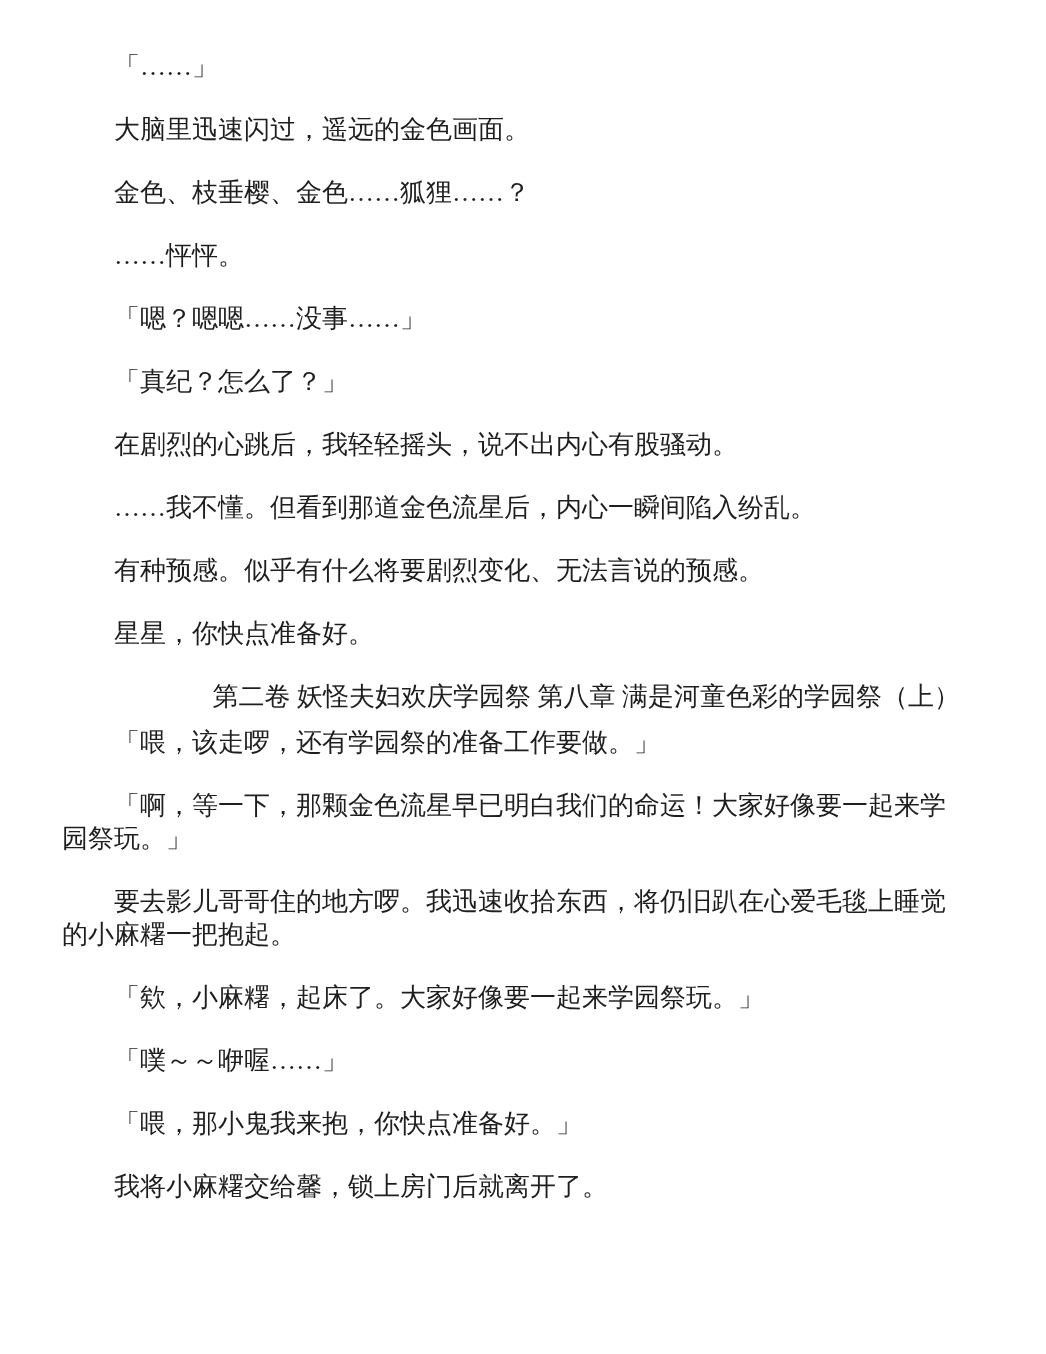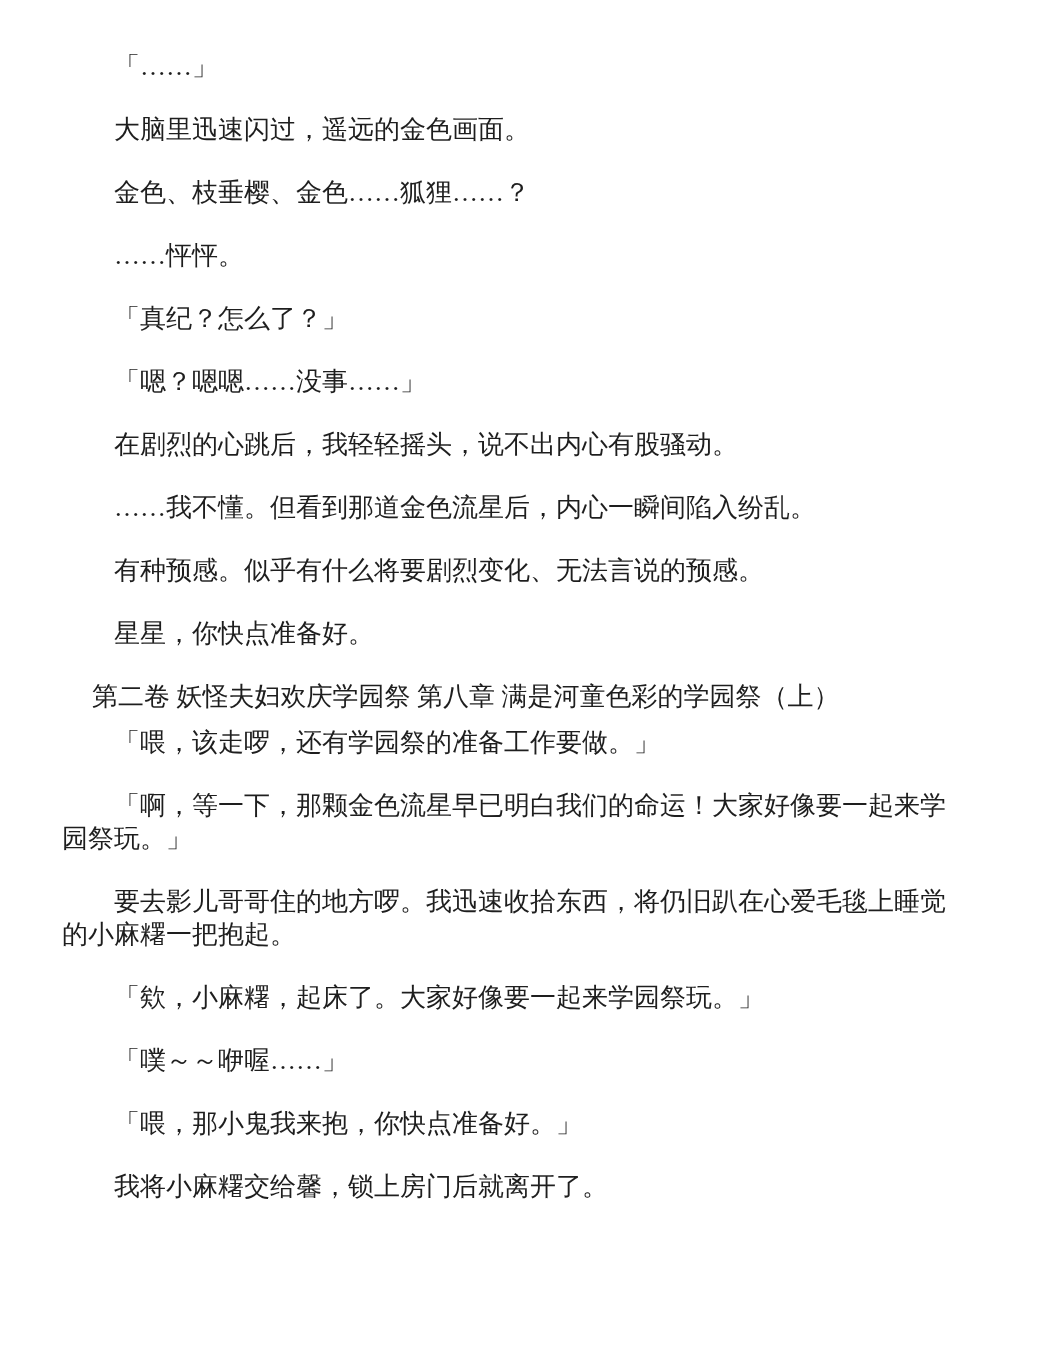--- a/index.html
+++ b/index.html
@@ -28,36 +28,37 @@
     text-align: left;
     line-break: strict;
   }
   .content p {
     margin: 0 0 30px 0;
     text-indent: 2em;
   }
   .content p.chapter {
     text-indent: 1.15em;
     margin-bottom: 0;
+    text-align: right;
   }
   .content p.tight {
     margin-top: 13px;
   }
 </style>
 </head>
 <body>
 
 <div class="page">
   <div class="content">
     <p>「……」</p>
     <p>大脑里迅速闪过，遥远的金色画面。</p>
     <p>金色、枝垂樱、金色……狐狸……？</p>
     <p>……怦怦。</p>
+    <p>「嗯？嗯嗯……没事……」</p>
     <p>「真纪？怎么了？」</p>
-    <p>「嗯？嗯嗯……没事……」</p>
     <p>在剧烈的心跳后，我轻轻摇头，说不出内心有股骚动。</p>
     <p>……我不懂。但看到那道金色流星后，内心一瞬间陷入纷乱。</p>
     <p>有种预感。似乎有什么将要剧烈变化、无法言说的预感。</p>
     <p>星星，你快点准备好。</p>
     <p class="chapter">第二卷 妖怪夫妇欢庆学园祭 第八章 满是河童色彩的学园祭（上）</p>
     <p class="tight">「喂，该走啰，还有学园祭的准备工作要做。」</p>
     <p>「啊，等一下，那颗金色流星早已明白我们的命运！大家好像要一起来学园祭玩。」</p>
     <p>要去影儿哥哥住的地方啰。我迅速收拾东西，将仍旧趴在心爱毛毯上睡觉的小麻糬一把抱起。</p>
     <p>「欸，小麻糬，起床了。大家好像要一起来学园祭玩。」</p>
     <p>「噗～～咿喔……」</p>

